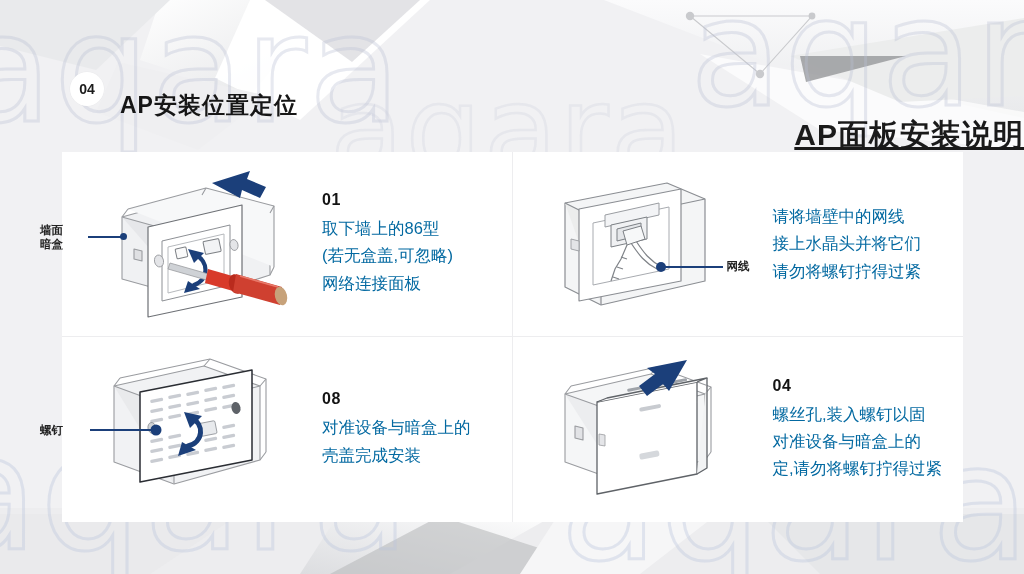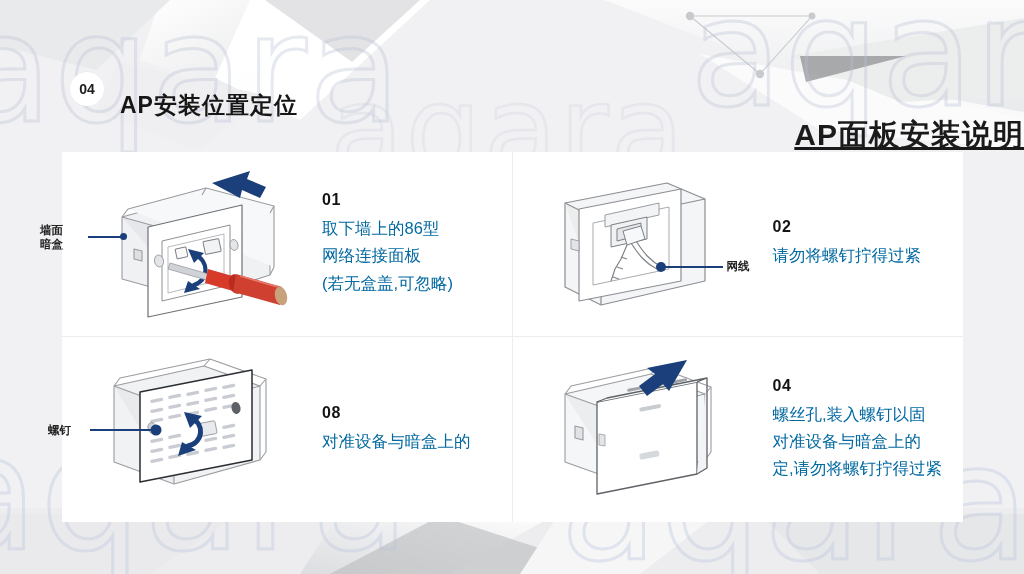--- a/index.html
+++ b/index.html
@@ -223,22 +223,22 @@
       <div class="callout two" style="left:-44px; top:66px;">
         <div>墙面</div>
         <div>暗盒</div>
       </div>
       <div class="lead" style="left:4px; top:79px; width:34px; height:2px;"></div>
       <div class="leaddot" style="left:36px; top:76px;"></div>
     </div>
     <div class="steptext">
       <div class="stepnum">01</div>
       <div class="stepline">取下墙上的86型</div>
+      <div class="stepline">(若无盒盖,可忽略)</div>
       <div class="stepline">网络连接面板</div>
-      <div class="stepline">(若无盒盖,可忽略)</div>
     </div>
   </div>
 
   <div class="cell bb">
     <div class="illus">
       <svg viewBox="0 0 232 175">
         <g stroke="#8b8e93" stroke-width="1.2" fill="#fdfdfe" stroke-linejoin="round">
 
           <path d="M30 46 L132 26 L170 42 L170 124 L66 148 L30 130 Z" fill="#f4f5f6"></path>
           <path d="M30 46 L66 64 L66 148" fill="#eceded"></path>
@@ -271,21 +271,22 @@
 
         <circle cx="126" cy="110" r="5" fill="#1b3f7a"></circle>
         <path d="M126 110 L188 110" stroke="#1b3f7a" stroke-width="2"></path>
       </svg>
 
       <div class="callout" style="left:192px; top:102px;">
         <span>网线</span>
       </div>
     </div>
     <div class="steptext">
-      <div class="stepnum">02</div>
+      <div class="stepline">请将墙壁中的网线</div>
+      <div class="stepline">接上水晶头并将它们</div>
       <div class="stepline">请勿将螺钉拧得过紧</div>
     </div>
   </div>
 
   <div class="cell br">
     <div class="illus">
       <svg viewBox="0 0 232 175">
         <g stroke="#9a9ca0" stroke-width="1.1" fill="#f3f4f6" stroke-linejoin="round">
 
           <path d="M30 44 L120 24 L176 44 L176 118 L90 142 L30 120 Z" fill="#f1f2f4"></path>
@@ -339,27 +340,28 @@
         <g fill="none" stroke="#1b3f7a" stroke-width="5" stroke-linecap="round">
           <path d="M108 76 C 120 82, 120 100, 104 104"></path>
         </g>
         <path d="M100 70 L118 74 L106 86 Z" fill="#1b3f7a"></path>
         <path d="M112 108 L98 100 L94 114 Z" fill="#1b3f7a"></path>
 
         <circle cx="72" cy="88" r="5.5" fill="#1b3f7a"></circle>
         <path d="M6 88 L72 88" stroke="#1b3f7a" stroke-width="2"></path>
       </svg>
 
-      <div class="callout" style="left:-44px; top:81px;margin-left:8px;">
+      <div class="callout" style="left:-44px; top:81px;">
         <span>螺钉</span>
       </div>
     </div>
     <div class="steptext">
       <div class="stepnum">08</div>
       <div class="stepline">对准设备与暗盒上的</div>
+      <div class="stepline">壳盖完成安装</div>
     </div>
   </div>
 
   <div class="cell">
     <div class="illus">
       <svg viewBox="0 0 232 175">
 
         <g stroke="#9a9ca0" stroke-width="1.1" fill="#f5f6f7" stroke-linejoin="round">
           <path d="M30 52 L116 32 L170 52 L170 118 L86 140 L30 120 Z"></path>
           <path d="M30 52 L86 72 L86 140" fill="#ecedef"></path>

